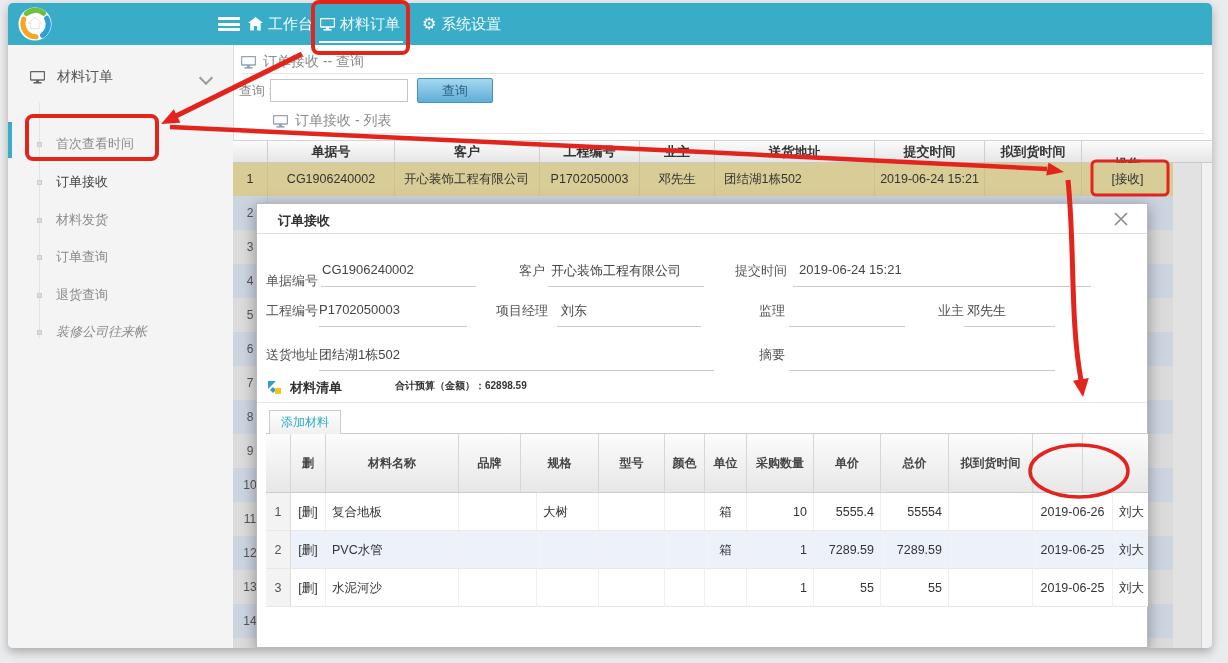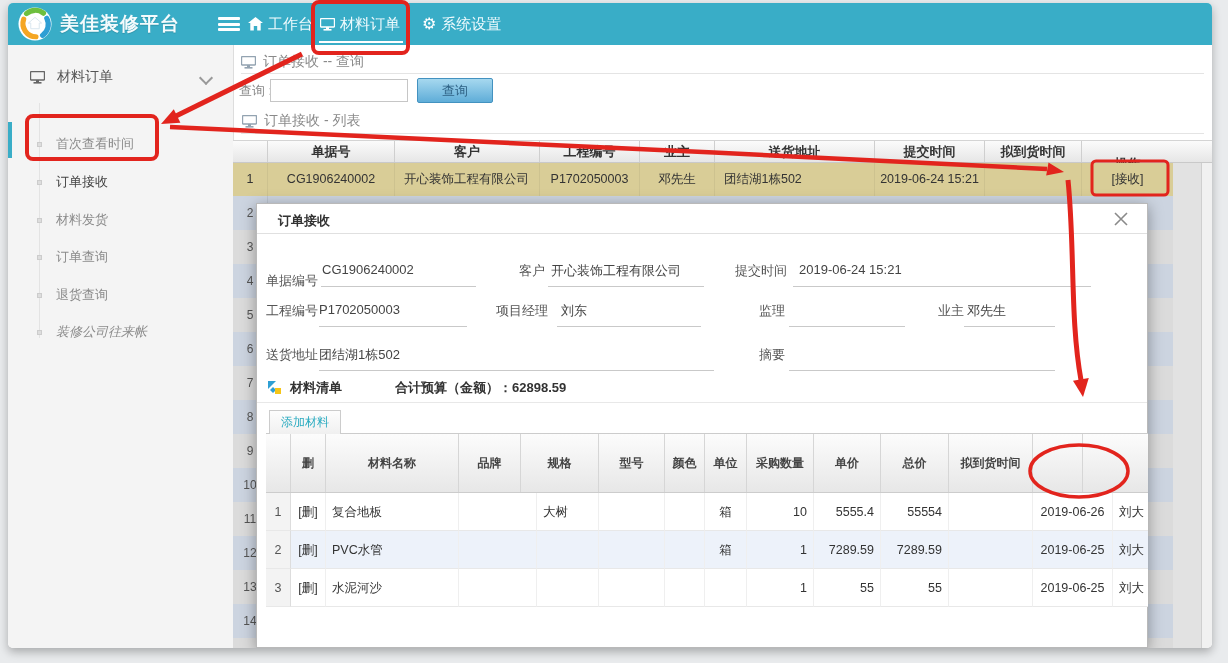--- a/index.html
+++ b/index.html
@@ -61,21 +61,21 @@
   .modal{position:absolute;left:248px;top:200px;width:892px;height:445px;background:#fff;border:1px solid #b9b9b9;box-sizing:border-box;box-shadow:0 3px 14px rgba(0,0,0,.35);}
   .modal-title{position:absolute;left:21px;top:8px;font-size:13px;font-weight:bold;color:#333;}
   .modal-tbar{position:absolute;left:0;top:0;width:100%;height:30px;border-bottom:1px solid #e0e0e0;box-sizing:border-box;}
   .modal-close{position:absolute;right:18px;top:7px;width:16px;height:16px;cursor:pointer;}
   .f-label{position:absolute;font-size:13px;color:#555;white-space:nowrap;}
   .f-value{position:absolute;font-size:13px;color:#444;white-space:nowrap;}
   .f-line{position:absolute;height:1px;background:#c9c9c9;}
   .m-divider{position:absolute;left:0;top:198px;width:100%;height:1px;background:#e8e8e8;}
   .mat-icon{position:absolute;left:10px;top:176px;}
   .mat-label{position:absolute;left:33px;top:175px;font-size:13px;font-weight:bold;color:#333;}
-  .budget{position:absolute;left:138px;top:175px;font-size:13px;font-weight:bold;color:#333;}
+  .budget{position:absolute;left:138px;top:175px;font-size:10px;font-weight:bold;color:#333;}
   .add-btn{position:absolute;left:12px;top:206px;height:24px;padding:0 11px;border:1px solid #ccc;border-bottom:none;background:linear-gradient(#fdfdfd,#f0f0f0);color:#2aabc0;font-size:12px;cursor:pointer;z-index:2;}
   .grid{position:absolute;left:9px;top:229px;width:882px;height:213px;overflow:hidden;border-top:1px solid #ccc;}
   .g-header{display:flex;width:897px;height:59px;background:linear-gradient(#fcfcfc,#e7e7e7);border-bottom:1px solid #ccc;box-sizing:border-box;}
   .g-header .gh{display:flex;align-items:center;justify-content:center;font-size:12px;font-weight:bold;color:#444;border-right:1px solid #d6d6d6;box-sizing:border-box;white-space:nowrap;overflow:hidden;}
   .g-row{display:flex;width:897px;height:38px;background:#fff;}
   .g-row.alt{background:#edf2fa;}
   .g-row .gc{height:38px;line-height:38px;font-size:12.5px;color:#333;border-right:1px solid #efefef;border-bottom:1px solid #e8e8e8;box-sizing:border-box;white-space:nowrap;overflow:hidden;padding:0 6px;}
   .g-row .gc.num{background:#f3f3f3;border-right:1px solid #ddd;text-align:center;padding:0;color:#555;}
   .del-link{color:#2592d9;cursor:pointer;}
   .ta-l{text-align:left;} .ta-c{text-align:center;} .ta-r{text-align:right;}
@@ -88,21 +88,20 @@
 <div class="app">
 
   <div class="navbar">
     <svg class="logo" viewBox="0 0 36 36">
       <circle cx="18" cy="18" r="17.5" fill="#ffffff"></circle>
       <path d="M9 7 A14 14 0 0 1 27 6.5" stroke="#6ebf3e" stroke-width="5.5" fill="none" stroke-linecap="round"></path>
       <path d="M30.5 12 A14 14 0 0 1 26 30" stroke="#2e9fd4" stroke-width="5.5" fill="none" stroke-linecap="round"></path>
       <path d="M19 31.5 A14 14 0 0 1 6 13" stroke="#f5a623" stroke-width="5.5" fill="none" stroke-linecap="round"></path>
       <path d="M18 11 l7 6 h-2.5 v6 h-9 v-6 H11 z" fill="#ffffff" stroke="#d8e6ee" stroke-width="1"></path>
     </svg>
-    <div class="brand">美佳装修平台</div>
     <div class="hamburger">
         <i></i>
         <i></i>
         <i></i>
       </div>
 
     <div class="nav-item" style="left:240px;">
       <svg width="15" height="14" viewBox="0 0 15 14">
           <path d="M7.5 0 L15 6 H12.7 V13.5 H9.2 V9 H5.8 V13.5 H2.3 V6 H0 Z" fill="#ffffff"></path>
         </svg>
@@ -168,21 +167,21 @@
         <rect x="6" y="9" width="3" height="2" fill="#93a3b1"></rect>
         <rect x="3.5" y="11" width="8" height="1.6" fill="#93a3b1"></rect>
       </svg>
     <span>订单接收 -- 查询</span>
   </div>
   <div class="sec-rule" style="left:233px;top:70px;width:963px;"></div>
   <div class="q-label">查询 :</div>
   <input class="q-input" value="" style="">
   <button class="q-btn">查询</button>
 
-  <div class="sec-title" style="left:219px;top:109px;padding-left:15px;">
+  <div class="sec-title" style="left:250px;top:109px;padding-left:15px;">
     <svg width="15" height="13" viewBox="0 0 15 13">
         <rect x="0.5" y="0.5" width="14" height="8.5" rx="1" fill="none" stroke="#93a3b1" stroke-width="1.4"></rect>
         <rect x="6" y="9" width="3" height="2" fill="#93a3b1"></rect>
         <rect x="3.5" y="11" width="8" height="1.6" fill="#93a3b1"></rect>
       </svg>
     <span>订单接收 - 列表</span>
   </div>
   <div class="sec-rule" style="left:233px;top:130px;width:963px;"></div>
 
   <div class="mt-header">

